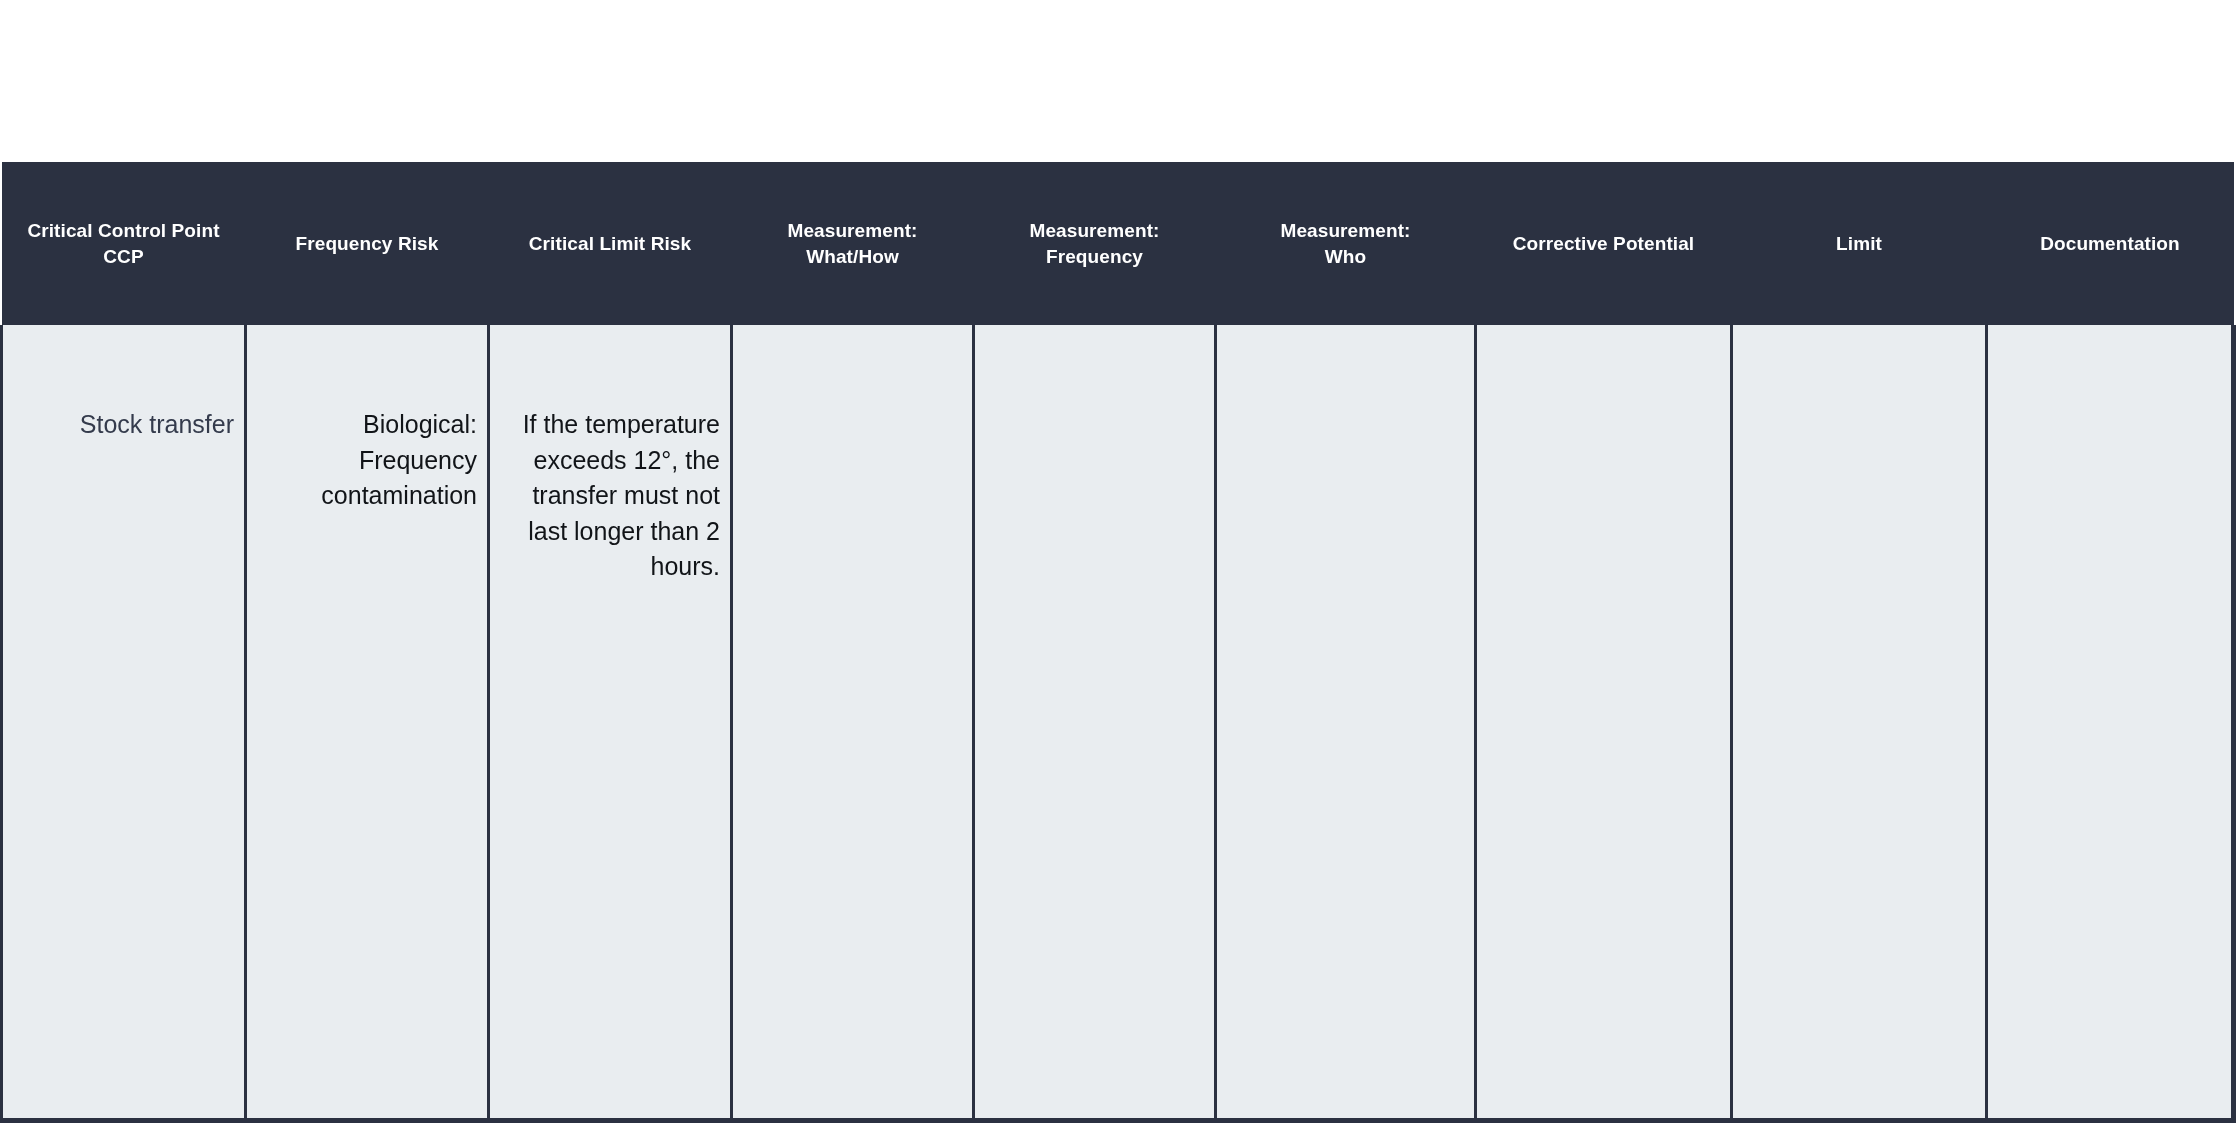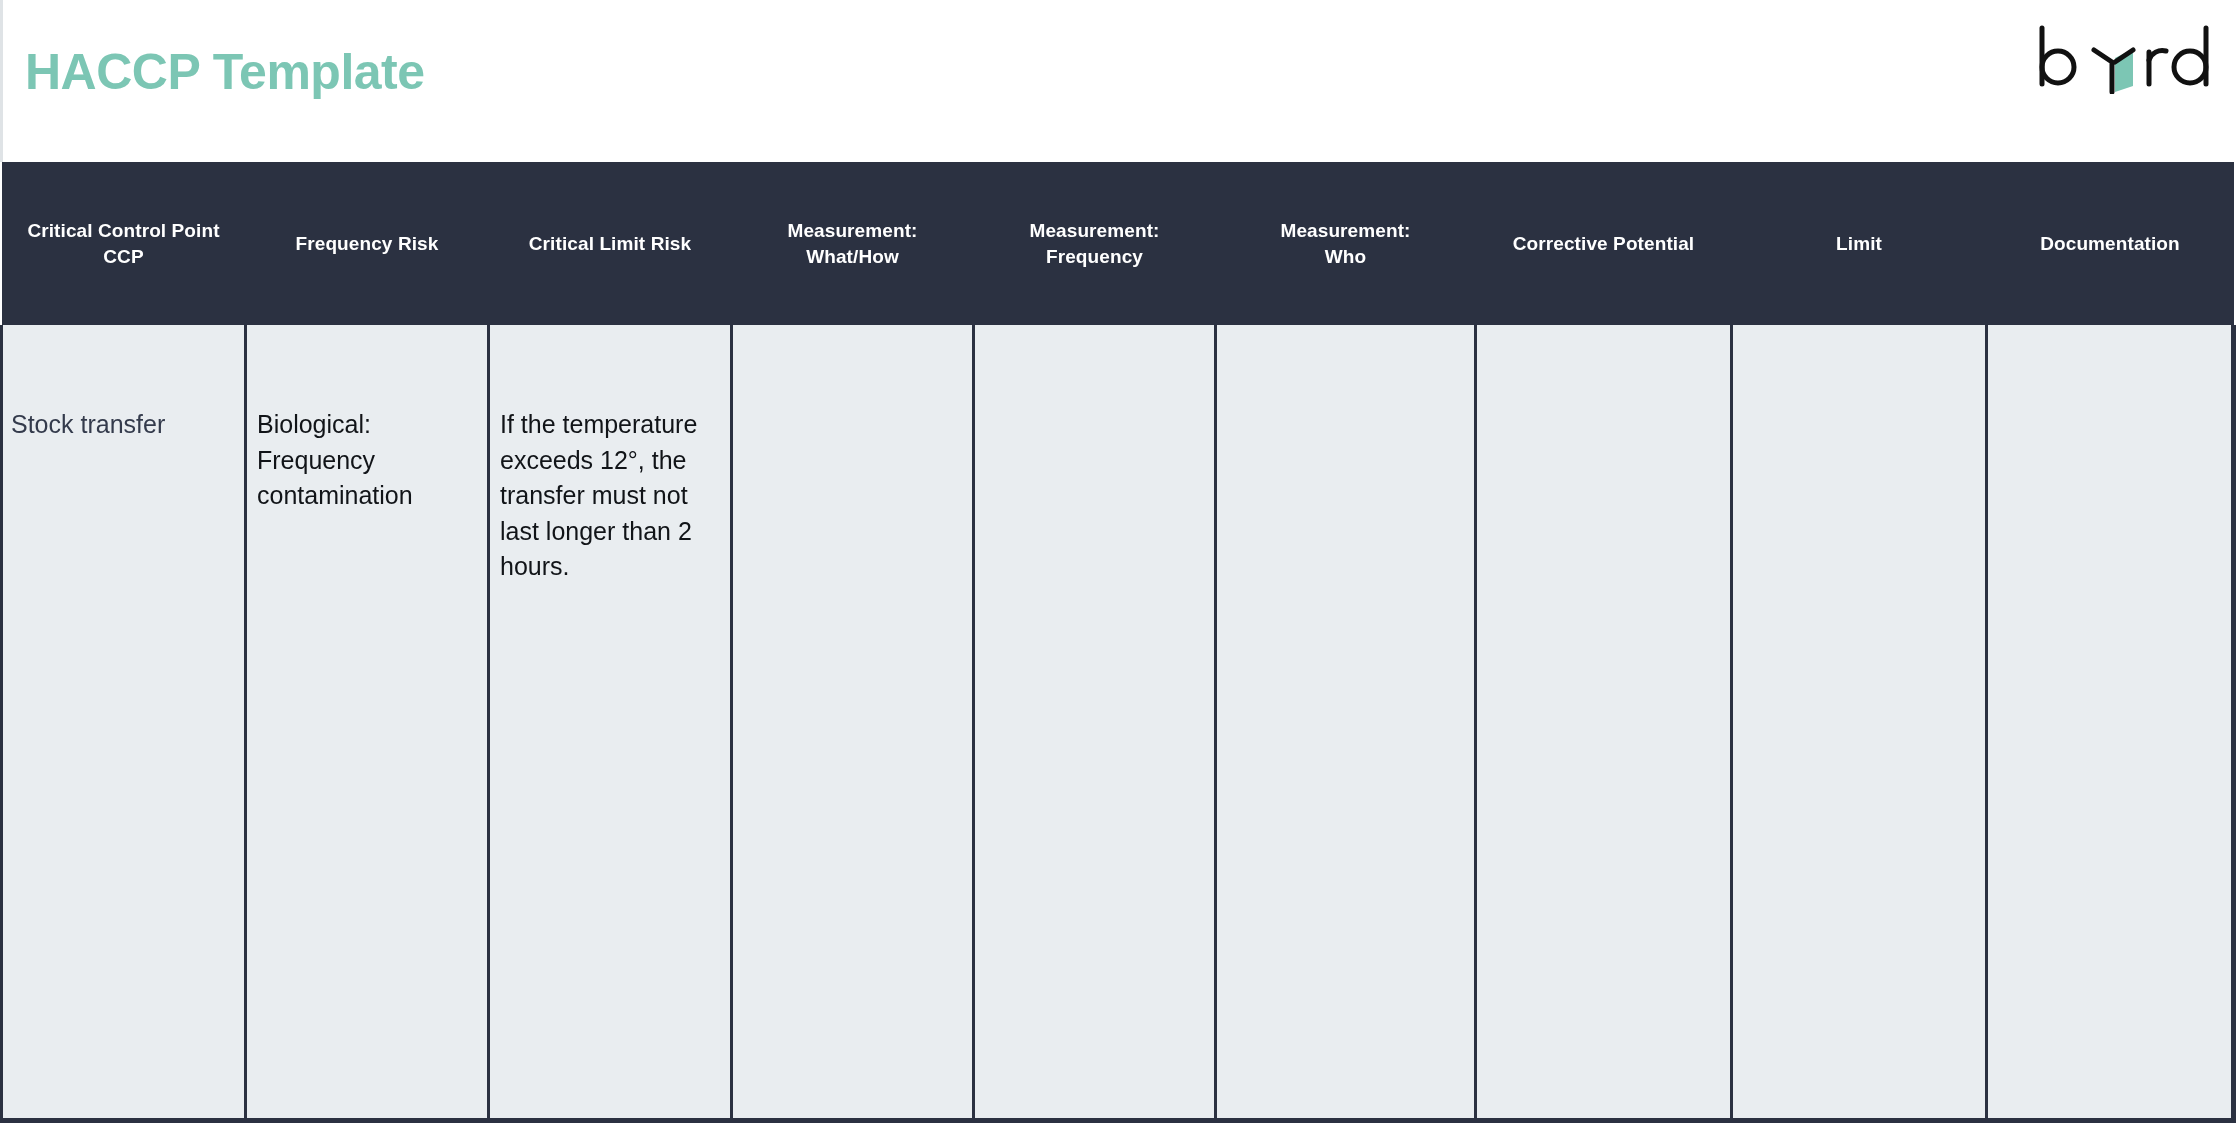--- a/index.html
+++ b/index.html
@@ -81,68 +81,40 @@
     background: #e9edf0;
     height: 795px;
     vertical-align: top;
     padding: 82px 10px 10px 10px;
     font-size: 25px;
     line-height: 1.42;
     color: #111418;
     border-left: 3px solid #2b3141;
     border-bottom: 5px solid #2b3141;
     word-wrap: break-word;
+    text-align: right;
   }
 
   .haccp-table tbody td.first-cell {
     border-left: 3px solid #2b3141;
     color: #343b4c;
     padding-left: 8px;
   }
 
   .haccp-table tbody td.last-cell {
     border-right: 5px solid #2b3141;
   }
 
   .cell-text { display: block; }
 </style>
 </head>
 <body>
 
 <div id="page">
 
-  <div class="titlebar">
-    <div class="page-title">HACCP Template</div>
-
-    <div class="logo">
-      <svg viewBox="0 0 178 72" xmlns="http://www.w3.org/2000/svg" aria-label="byrd">
-
-        <g>
-          <path d="M6 6 L6 62" stroke="#111111" stroke-width="5" fill="none" stroke-linecap="round"></path>
-          <path d="M6 45 a16 16 0 1 0 16 -16 a16 16 0 0 0 -16 16 z" stroke="#111111" stroke-width="5" fill="none"></path>
-        </g>
-
-        <g>
-          <polygon points="79,36 97,27 97,64 79,70" fill="#7cc6b4"></polygon>
-          <path d="M58 28 L76 40 L76 70" stroke="#111111" stroke-width="5" fill="none" stroke-linecap="round" stroke-linejoin="round"></path>
-          <path d="M97 28 L79 40" stroke="#111111" stroke-width="5" fill="none" stroke-linecap="round"></path>
-        </g>
-
-        <g>
-          <path d="M113 30 L113 62" stroke="#111111" stroke-width="5" fill="none" stroke-linecap="round"></path>
-          <path d="M113 38 a14 14 0 0 1 17 -9" stroke="#111111" stroke-width="5" fill="none" stroke-linecap="round"></path>
-        </g>
-
-        <g>
-          <path d="M170 6 L170 62" stroke="#111111" stroke-width="5" fill="none" stroke-linecap="round"></path>
-          <path d="M170 45 a16 16 0 1 1 -16 -16 a16 16 0 0 1 16 16 z" stroke="#111111" stroke-width="5" fill="none"></path>
-        </g>
-      </svg>
-    </div>
-  </div>
 
   <table class="haccp-table">
     <colgroup>
       <col style="width:244px">
       <col style="width:243px">
       <col style="width:243px">
       <col style="width:242px">
       <col style="width:242px">
       <col style="width:260px">
       <col style="width:256px">

